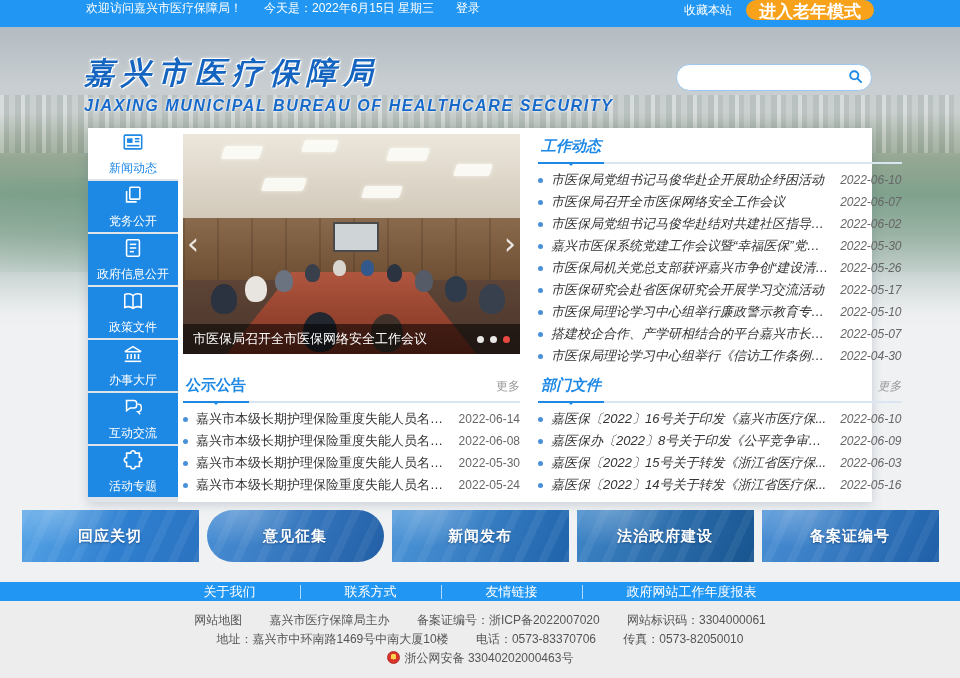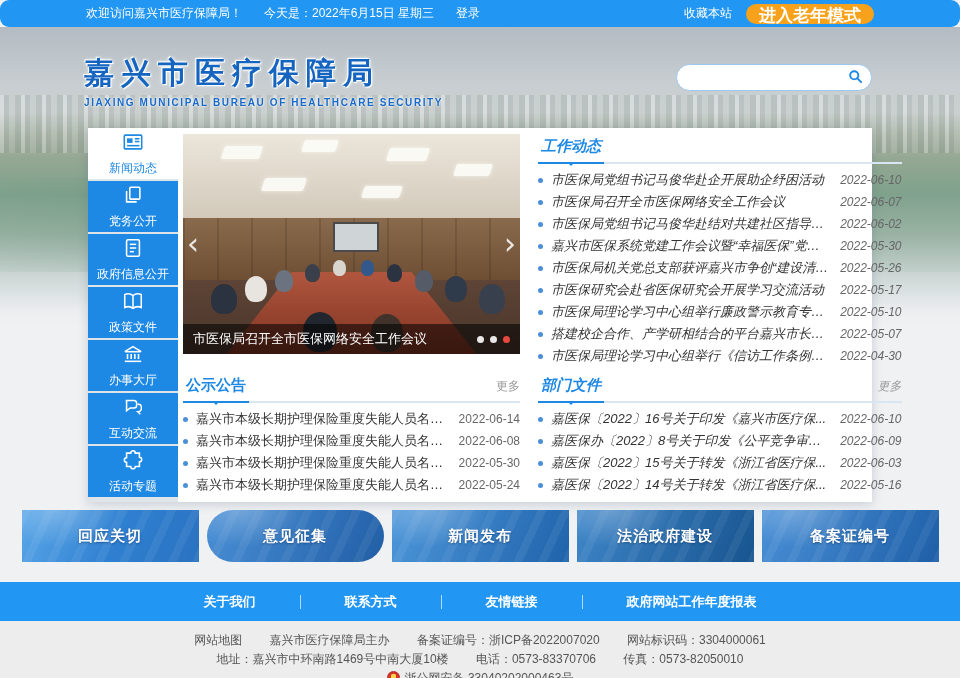--- a/index.html
+++ b/index.html
@@ -6,21 +6,21 @@
   html,body { width:960px; }
   body {
     font-family:"Liberation Sans","DejaVu Sans",sans-serif;
     background:#f0f1f3; color:#333; overflow-x:hidden;
   }
   a { text-decoration:none; color:inherit; cursor:pointer; }
 
   
   .topbar {
     height:27px; background:#2196f3; color:#fff; font-size:12px;
-    display:flex; align-items:center; padding:0 86px;border-radius:9px;
+    display:flex; align-items:flex-start; padding:0 86px;
   }
   .topbar .tb-item { margin-right:22px; white-space:nowrap; }
   .topbar .tb-right { margin-left:auto; display:flex; align-items:center; }
   .topbar .fav { margin-right:14px; }
   .elder-btn {
     background:#f7a21a; color:#fff; font-weight:bold; font-size:17px;
     border:none; border-radius:10px; height:20px; padding:0 13px; cursor:pointer;
   }
 
   
@@ -33,27 +33,27 @@
   .hero-city {
     position:absolute; left:0; right:0; top:68px; height:58px; opacity:.45;
     background:repeating-linear-gradient(90deg,
       rgba(255,255,255,.55) 0 4px, rgba(135,145,140,.5) 4px 9px,
       rgba(200,205,198,.45) 9px 15px, rgba(110,125,115,.4) 15px 21px);
   }
   .hero-water {
     position:absolute; left:0; right:0; top:150px; height:95px; opacity:.5;
     background:radial-gradient(60% 100% at 35% 50%, rgba(90,140,115,.75), rgba(120,160,140,.15) 80%);
   }
-  .brand { position:absolute; left:84px; top:26px; }
+  .brand { position:absolute; left:84px; top:26px;font-style:italic; }
   .brand-title {
     font-size:30px; font-weight:bold; color:#1565c0; letter-spacing:7px;
     text-shadow:0 0 2px #fff,0 0 4px #fff,1px 1px 0 #fff,-1px -1px 0 #fff;
   }
   .brand-sub {
-    margin-top:3px; font-size:10px; font-weight:bold; color:#1669c9; letter-spacing:1.6px;
+    margin-top:3px; font-size:16px; font-weight:bold; color:#1669c9; letter-spacing:1.6px;
     text-shadow:0 0 2px #fff,0 0 3px #fff;
   }
   .searchbox {
     position:absolute; right:88px; top:37px; width:196px; height:27px;
     background:#fff; border:1px solid #9cc7ef; border-radius:14px;
     display:flex; align-items:center; padding:0 8px 0 12px;
   }
   .searchbox input { flex:1; border:none; outline:none; font-size:12px; background:transparent; min-width:0; }
   .search-btn { border:none; background:transparent; cursor:pointer; display:flex; align-items:center; }
 
@@ -139,22 +139,22 @@
                repeating-linear-gradient(115deg, rgba(255,255,255,.12) 0 8px, transparent 8px 22px); }
   .banner span { position:relative; }
   .b0 { background:linear-gradient(115deg,#5aa7e8,#2f7fd0 55%,#2a72c0); }
   .b1 { background:linear-gradient(115deg,#4a90d6,#215ea6);border-radius:26px; }
   .b2 { background:linear-gradient(115deg,#4e97da,#1f63ab); }
   .b3 { background:linear-gradient(115deg,#3f86c9,#17548f); }
   .b4 { background:linear-gradient(115deg,#4a90d6,#1e5fa8); }
 
   
   .footer-nav {
-    margin-top:20px; height:39px; background:#2196f3; color:#fff; font-size:13px;
-    display:flex; align-items:center; justify-content:center;font-weight:bold;
+    margin-top:20px; height:19px; background:#2196f3; color:#fff; font-size:13px;
+    display:flex; align-items:center; justify-content:center;
   }
   .footer-nav a { padding:0 44px; line-height:14px; }
   .footer-nav a + a { border-left:1px solid rgba(255,255,255,.65); }
   .footer-info { background:#ededee; text-align:center; font-size:12px; color:#555; padding:10px 0 12px; }
   .footer-info .fline { line-height:19px; }
   .footer-info .fseg { margin:0 12px; }
   .gongan-icon {
     display:inline-block; width:13px; height:13px; border-radius:50%; vertical-align:-2px; margin-right:5px;
     background:radial-gradient(circle at 50% 42%, #ffd34d 0 34%, #d8342a 35% 100%);
     border:1px solid #b02a20;

